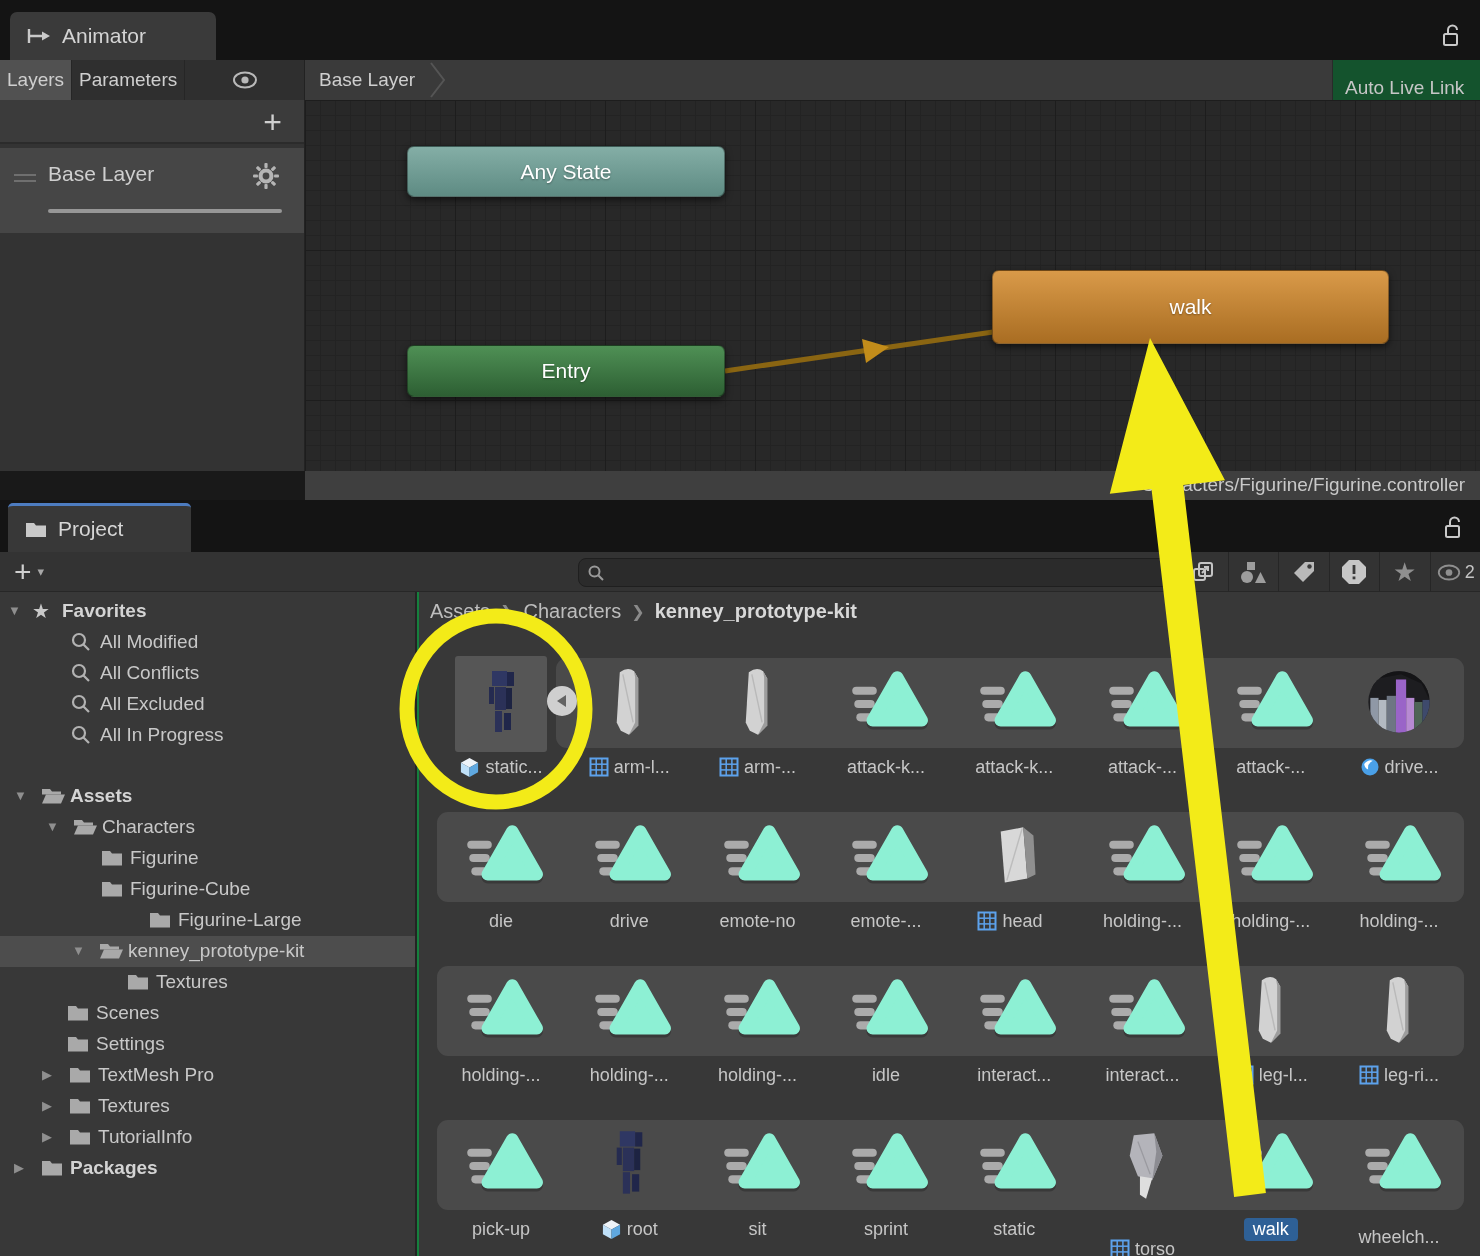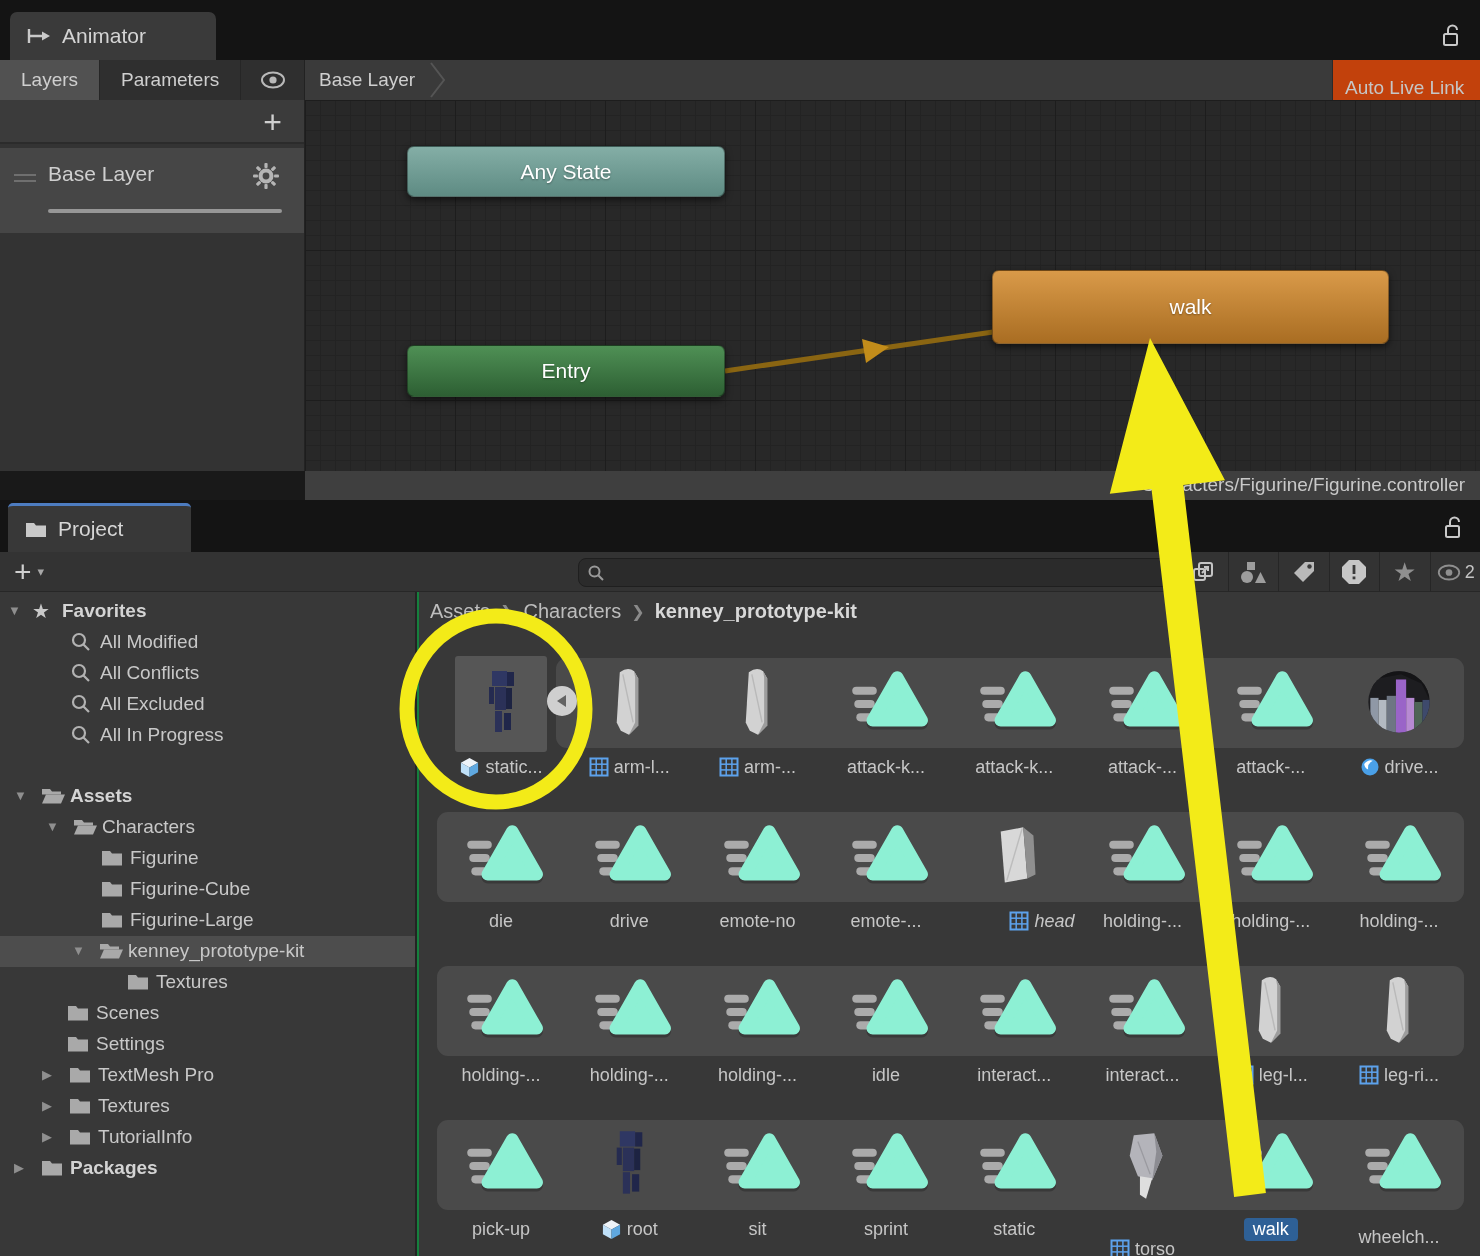--- a/index.html
+++ b/index.html
@@ -9,29 +9,29 @@
   
   #animator { position:absolute; left:0; top:0; width:1480px; height:500px; background:#191919; }
   .win-tabbar { position:absolute; left:0; top:0; width:100%; height:60px; background:#141414; }
   .win-tab { position:absolute; left:10px; top:12px; width:206px; height:48px; background:#3a3a3a;
     border-radius:7px 7px 0 0; display:flex; align-items:center; padding-left:16px; gap:10px;
     color:#d4d4d4; font-size:21px; }
   .lock { position:absolute; top:22px; }
   .anim-toolbar { position:absolute; left:0; top:60px; width:100%; height:40px; background:#3a3a3a; }
   .layers-box { position:absolute; left:0; top:0; width:305px; height:40px; background:#2f2f2f;
     display:flex; border-right:1px solid #222; }
-  .ltab { height:100%; display:flex; align-items:center; padding:0 21px; color:#cfcfcf; font-size:19px;
+  .ltab { height:100%; display:flex; align-items:center; padding:0 7px; color:#cfcfcf; font-size:19px;
     border-right:1px solid #262626; }
   .ltab.sel { background:#515151; }
   .eye-btn { flex:1; display:flex; align-items:center; justify-content:center; }
   .crumb-bar { position:absolute; left:305px; top:0; right:0; height:40px; background:#3a3a3a;
     display:flex; align-items:center; overflow:hidden; }
   .crumb-bar .crumb-label { color:#cfcfcf; font-size:19px; margin-left:14px; }
   .crumb-chev { margin-left:14px; }
-  .alink-btn { position:absolute; right:0; top:0; height:56px; width:148px; background:#c2410c;
+  .alink-btn { position:absolute; right:0; top:0; height:56px; width:148px; background:#14532d;
     border-left:1px solid #2a2a2a; color:#c6c6c6; font-size:19px; display:flex; align-items:center;
     padding-left:12px; white-space:nowrap; overflow:hidden; }
   .anim-left { position:absolute; left:0; top:100px; width:305px; height:371px; background:#333; border-right:1px solid #232323; }
   .plus-row { position:absolute; left:0; top:0; width:100%; height:44px; background:#3b3b3b; border-bottom:2px solid #2b2b2b; }
   .plus-glyph { position:absolute; right:22px; top:2px; color:#cfcfcf; font-size:32px; font-weight:300; line-height:40px; }
   .layer-row { position:absolute; left:0; top:48px; width:100%; height:85px; background:#464646; }
   .drag-handle { position:absolute; left:14px; top:26px; width:22px; }
   .drag-handle i { display:block; height:2px; background:#6f6f6f; margin-bottom:4px; }
   .layer-name { position:absolute; left:48px; top:14px; color:#cfcfcf; font-size:21px; }
   .gear { position:absolute; right:24px; top:14px; }
@@ -305,21 +305,21 @@
               <path d="M2 4 h8 l2 2.5 h10 v12 h-20 z" fill="#a9a9a9"></path>
             </svg></span>
           <span class="tree-label" style="left: 130px;">Figurine</span>
         </div>
         <div class="tree-row" style="top: 282px;">
           <span class="tree-ico" style="left: 100px;"><svg width="24" height="22" viewBox="0 0 24 22">
               <path d="M2 4 h8 l2 2.5 h10 v12 h-20 z" fill="#a9a9a9"></path>
             </svg></span>
           <span class="tree-label" style="left: 130px;">Figurine-Cube</span>
         </div>
-        <div class="tree-row" style="top: 313px;">
+        <div class="tree-row" style="top: 313px; margin-left: 48px;">
           <span class="tree-ico" style="left: 100px;"><svg width="24" height="22" viewBox="0 0 24 22">
               <path d="M2 4 h8 l2 2.5 h10 v12 h-20 z" fill="#a9a9a9"></path>
             </svg></span>
           <span class="tree-label" style="left: 130px;">Figurine-Large</span>
         </div>
         <div class="tree-row sel" style="top: 344px;">
           <span class="tree-arrow" style="left: 72px;">▼</span>
           <span class="tree-ico" style="left: 98px;"><svg width="26" height="22" viewBox="0 0 26 22">
               <path d="M2 4 h8 l2 2.5 h9 v3 h-19 z" fill="#a9a9a9"></path>
               <path d="M2 18.5 L6 9.5 h19 l-4 9 z" fill="#a9a9a9"></path>
@@ -570,21 +570,21 @@
         <div class="asset-label" style="left: 402.9px; top: 316px;">
           <span>emote-...</span>
         </div>
         <div class="asset-thumb" style="left: 531.2px; top: 220px;">
           <svg viewBox="0 0 86 86">
             <polygon points="30,18 52,14 56,64 34,68" fill="#d8d8d8"></polygon>
             <polygon points="52,14 62,22 64,60 56,64" fill="#8f8f8f"></polygon>
             <line x1="51" y1="15" x2="36" y2="66" stroke="#bcbcbc" stroke-width="1.4"></line>
           </svg>
         </div>
-        <div class="asset-label" style="left: 559px; top: 316px; font-style: italic;">
+        <div class="asset-label" style="left: 527px; top: 316px;">
           <span style="display: flex;">
             <svg width="20" height="20" viewBox="0 0 20 20">
               <rect x="1.5" y="1.5" width="17" height="17" fill="none" stroke="#5da2ec" stroke-width="2"></rect>
               <line x1="7.2" y1="1.5" x2="7.2" y2="18.5" stroke="#5da2ec" stroke-width="1.5"></line>
               <line x1="12.9" y1="1.5" x2="12.9" y2="18.5" stroke="#5da2ec" stroke-width="1.5"></line>
               <line x1="1.5" y1="7.2" x2="18.5" y2="7.2" stroke="#5da2ec" stroke-width="1.5"></line>
               <line x1="1.5" y1="12.9" x2="18.5" y2="12.9" stroke="#5da2ec" stroke-width="1.5"></line>
             </svg>
           </span>
           <span>head</span>

